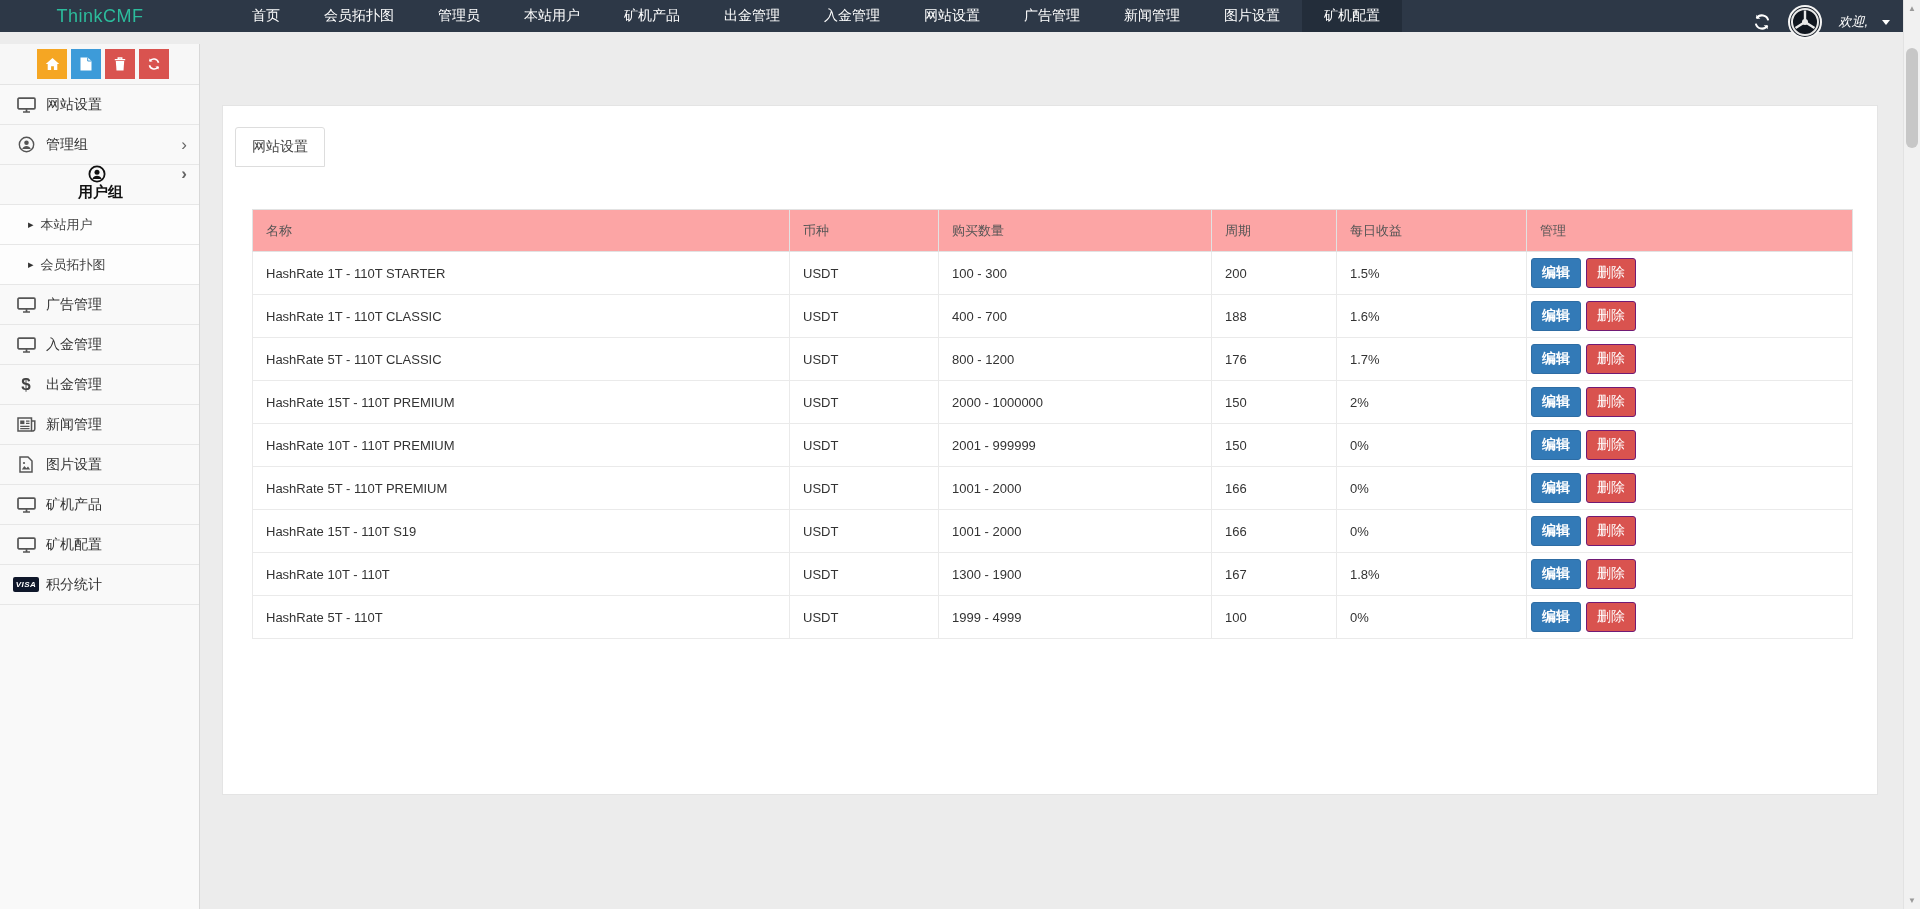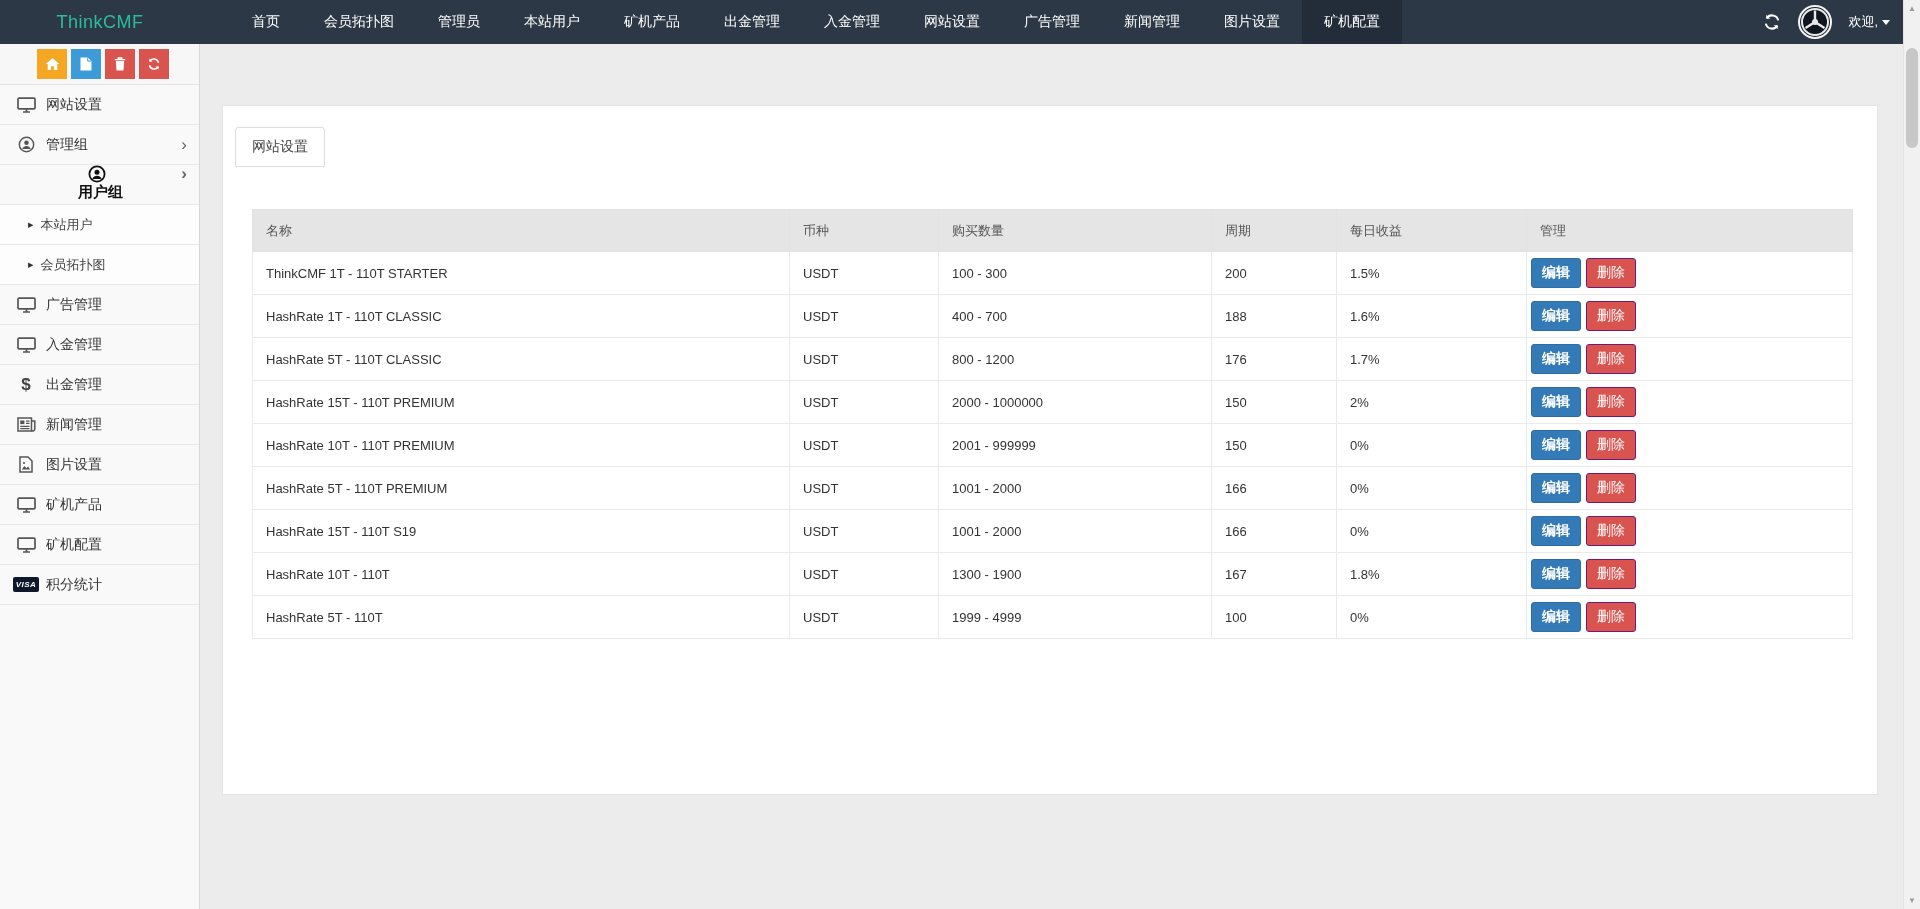--- a/index.html
+++ b/index.html
@@ -4,21 +4,21 @@
 <style>
   * { margin:0; padding:0; box-sizing:border-box; }
   html,body { width:1920px; height:909px; overflow:hidden; }
   body {
     font-family:"Liberation Sans","DejaVu Sans",sans-serif;
     background:#ececec; position:relative; color:#333;
   }
 
   
   .navbar {
-    position:absolute; top:0; left:0; right:0; height:44px;
+    position:absolute; top:0; left:0; right:0; height:32px;
     background:#2d3847; display:flex; align-items:stretch; z-index:30;
   }
   .brand {
     width:200px; display:flex; align-items:center; justify-content:center;
     color:#2cbc9c; font-size:18px; cursor:pointer; letter-spacing:.5px;
   }
   .nav-items { display:flex; margin-left:30px; }
   .nav-item {
     padding:0 22px; display:flex; align-items:center;
     color:#fff; font-size:14px; cursor:pointer; white-space:nowrap;
@@ -27,21 +27,21 @@
   .nav-right {
     position:absolute; right:30px; top:0; height:44px;
     display:flex; align-items:center; gap:16px;
   }
   .refresh-btn { width:20px; height:20px; cursor:pointer; display:flex; }
   .avatar {
     width:34px; height:34px; border-radius:50%; background:#1b222c;
     border:2px solid #f5f5f5; cursor:pointer; display:flex;
     align-items:center; justify-content:center; overflow:hidden;
   }
-  .welcome { color:#fff; font-size:13px; cursor:pointer; display:flex; align-items:center; gap:4px; }
+  .welcome { color:#fff; font-size:13px; cursor:pointer; display:flex; align-items:center; gap:14px;font-style:italic; }
   .caret-down {
     width:0; height:0; border-left:4px solid transparent;
     border-right:4px solid transparent; border-top:5px solid #fff;
   }
 
   
   .sidebar {
     position:absolute; top:44px; left:0; bottom:0; width:200px;
     background:#f9f9f9; border-right:1px solid #d8d8d8;
   }
@@ -84,21 +84,21 @@
     position:absolute; top:21px; left:12px; width:90px; height:40px;
     background:#fff; border:1px solid #ddd; border-radius:3px 3px 0 0;
     display:flex; align-items:center; justify-content:center;
     font-size:14px; color:#444; cursor:pointer;
   }
   table.products {
     position:absolute; top:103px; left:29px; width:1600px;
     border-collapse:collapse; table-layout:fixed; font-size:13px;
   }
   .products th {
-    background:#e5e5e5; height:42px; text-align:left; font-weight:normal;
+    background:#fca5a5; height:42px; text-align:left; font-weight:normal;
     color:#555; padding-left:13px; border:1px solid #e2e2e2; font-size:13px;
   }
   .products td {
     height:43px; background:#fff; padding-left:13px;
     border:1px solid #eaeaea; color:#333;
   }
   .products td.manage { padding-left:4px; }
   .btn {
     height:30px; min-width:49px; border-radius:3px; color:#fff; font-size:14px;
     cursor:pointer; margin-right:5px; padding:0 10px; font-family:inherit;
@@ -330,21 +330,21 @@
         <th>名称</th>
         <th>币种</th>
         <th>购买数量</th>
         <th>周期</th>
         <th>每日收益</th>
         <th>管理</th>
       </tr>
     </thead>
     <tbody>
       <tr>
-        <td>ThinkCMF 1T - 110T STARTER</td>
+        <td>HashRate 1T - 110T STARTER</td>
         <td>USDT</td>
         <td>100 - 300</td>
         <td>200</td>
         <td>1.5%</td>
         <td class="manage">
           <button class="btn btn-edit">编辑</button><button class="btn btn-delete">删除</button>
         </td>
       </tr>
       <tr>
         <td>HashRate 1T - 110T CLASSIC</td>

